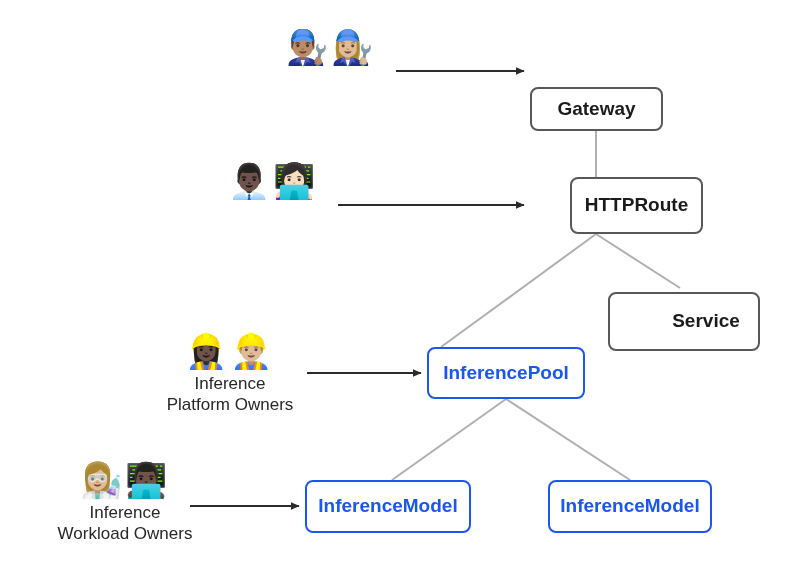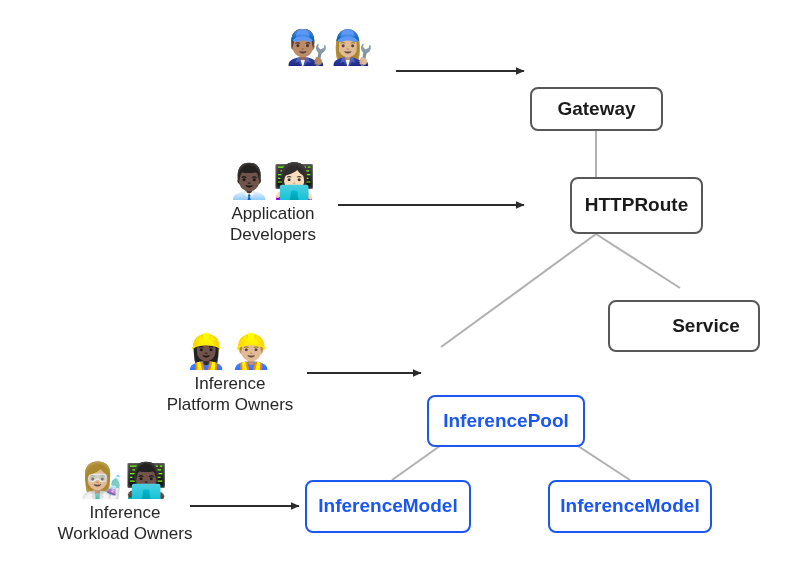--- a/index.html
+++ b/index.html
@@ -94,41 +94,39 @@
       </g>
   </svg>
 
   <div id="nodes-group">
       <div class="node node-gray" style="left: 530px; top: 44px; width: 133px; height: 44px; margin-top: 43px;">
         <span>Gateway</span>
       </div>
       <div class="node node-gray" style="left: 530px; top: 177px; width: 133px; height: 57px; margin-left: 40px;">
         <span>HTTPRoute</span>
       </div>
-      <div class="node node-gray" style="left: 608px; top: 300px; width: 152px; height: 52px; padding-left: 44px;">
+      <div class="node node-gray" style="left: 608px; top: 292px; width: 152px; height: 59px; padding-left: 44px;">
         <span>Service</span>
       </div>
-      <div class="node node-blue" style="left: 427px; top: 347px; width: 158px; height: 52px; margin-top: 48px;">
+      <div class="node node-blue" style="left: 427px; top: 347px; width: 158px; height: 52px;">
         <span>InferencePool</span>
       </div>
       <div class="node node-blue" style="left: 305px; top: 480px; width: 166px; height: 53px;">
         <span>InferenceModel</span>
       </div>
       <div class="node node-blue" style="left: 548px; top: 480px; width: 164px; height: 53px;">
         <span>InferenceModel</span>
       </div>
     </div>
   <div id="personas-group">
       <div class="persona" style="left: 236px; top: 30px;">
         <div class="persona-emojis">👨🏽‍🔧👩🏼‍🔧</div>
       </div>
       <div class="persona" style="left: 178px; top: 164px;">
         <div class="persona-emojis">👨🏿‍💼👩🏻‍💻</div>
-        <div class="persona-label">Application
-Developers</div>
       </div>
       <div class="persona" style="left: 135px; top: 334px;">
         <div class="persona-emojis">👷🏿‍♀️👷🏼‍♂️</div>
         <div class="persona-label">Inference
 Platform Owners</div>
       </div>
       <div class="persona" style="left: 30px; top: 463px;">
         <div class="persona-emojis">👩🏼‍🔬👨🏿‍💻</div>
         <div class="persona-label">Inference
 Workload Owners</div>

